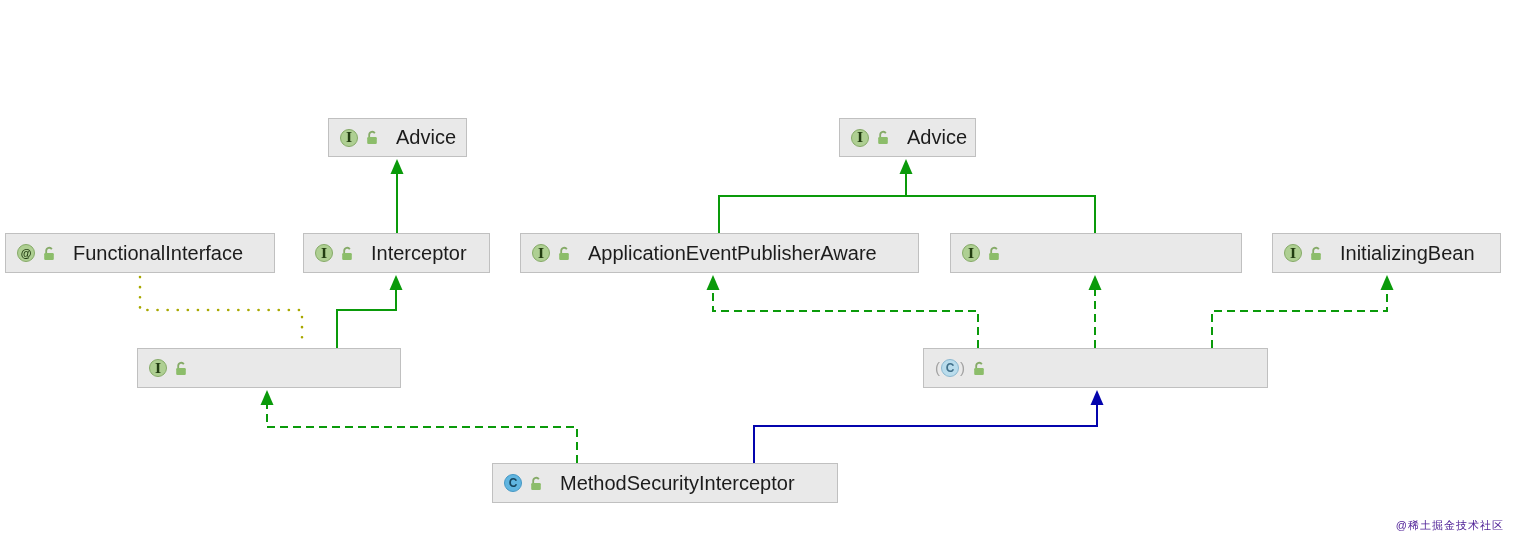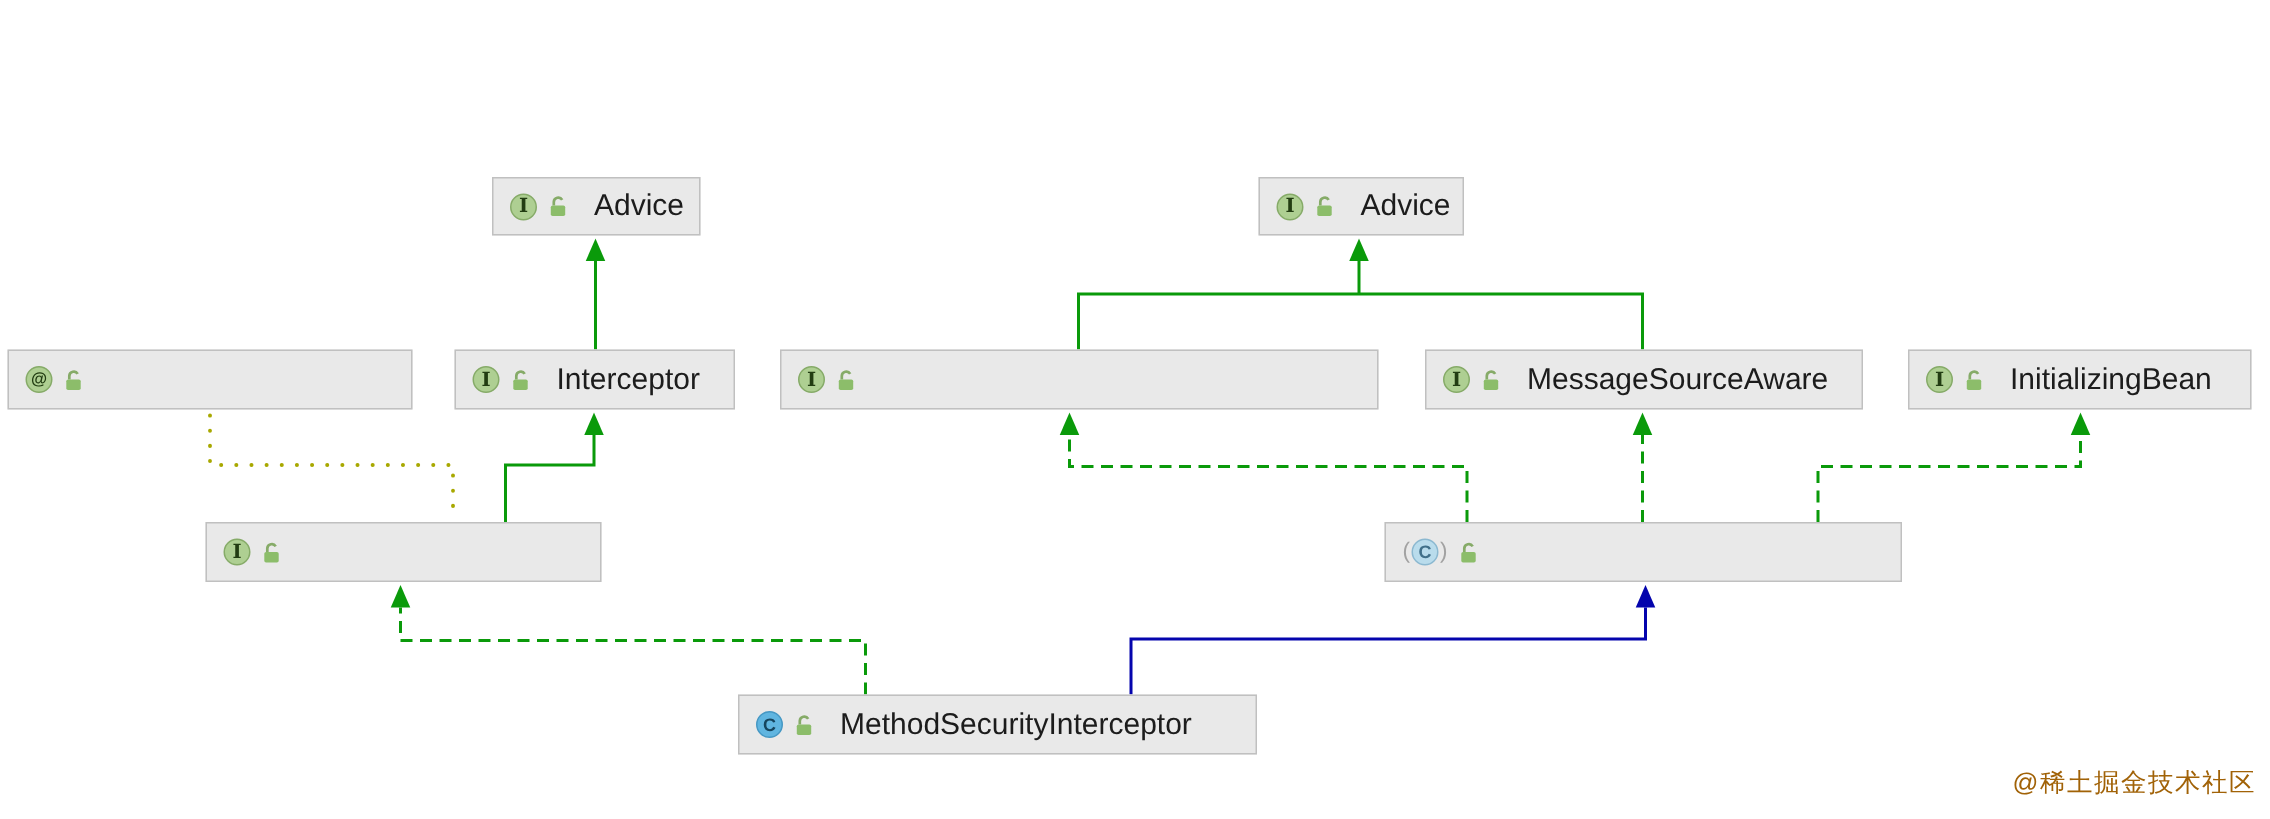--- a/index.html
+++ b/index.html
@@ -44,21 +44,21 @@
     font-size:12px;font-weight:bold;
   }
   .abstract-wrap{display:flex;align-items:center;flex:0 0 auto;}
   .paren{color:#a2a2a2;font-size:15px;line-height:18px;font-weight:normal;}
   .paren.left{margin-right:1px;}
   .paren.right{margin-left:1px;}
   .lock-icon{width:16px;height:17px;flex:0 0 auto;}
   .node-label{margin-left:16px;}
   .watermark{
     position:absolute;right:9px;bottom:13px;
-    font-size:17px;color:#a16207;letter-spacing:1px;
+    font-size:11px;color:#4c1d95;letter-spacing:1px;
   }
 </style>
 </head>
 <body>
 
 <div class="canvas">
   <svg id="edges-layer" width="1513" height="546" viewBox="0 0 1513 546">
       <polyline points="397,233 397,174" fill="none" stroke="#0a9a0a" stroke-width="2"></polyline>
       <polygon points="397,159 403.5,174 390.5,174" fill="#0a9a0a"></polygon>
       <polyline points="337,348 337,310 396,310 396,290" fill="none" stroke="#0a9a0a" stroke-width="2"></polyline>
@@ -100,49 +100,50 @@
     <span class="node-label">Advice</span>
   </div>
       <div class="uml-node" style="left: 5px; top: 233px; width: 270px; height: 40px;">
     <span class="icon-cluster">
           <span class="type-icon kind-annotation">@</span>
           <svg viewBox="0 0 16 17" class="lock-icon">
             <path d="M5.2 8 L5.2 5.6 A3 3 0 0 1 10.8 4.3" fill="none" stroke="#86ab68" stroke-width="1.8"></path>
             <rect x="3.2" y="8" width="9.6" height="7" rx="1.2" fill="#8cbd6a"></rect>
           </svg>
         </span>
+    <span class="node-label">FunctionalInterface</span>
   </div>
       <div class="uml-node" style="left: 303px; top: 233px; width: 187px; height: 40px;">
     <span class="icon-cluster">
           <span class="type-icon kind-interface">I</span>
           <svg viewBox="0 0 16 17" class="lock-icon">
             <path d="M5.2 8 L5.2 5.6 A3 3 0 0 1 10.8 4.3" fill="none" stroke="#86ab68" stroke-width="1.8"></path>
             <rect x="3.2" y="8" width="9.6" height="7" rx="1.2" fill="#8cbd6a"></rect>
           </svg>
         </span>
     <span class="node-label">Interceptor</span>
   </div>
       <div class="uml-node" style="left: 520px; top: 233px; width: 399px; height: 40px;">
     <span class="icon-cluster">
           <span class="type-icon kind-interface">I</span>
           <svg viewBox="0 0 16 17" class="lock-icon">
             <path d="M5.2 8 L5.2 5.6 A3 3 0 0 1 10.8 4.3" fill="none" stroke="#86ab68" stroke-width="1.8"></path>
             <rect x="3.2" y="8" width="9.6" height="7" rx="1.2" fill="#8cbd6a"></rect>
           </svg>
         </span>
+    <span class="node-label">ApplicationEventPublisherAware</span>
   </div>
       <div class="uml-node" style="left: 950px; top: 233px; width: 292px; height: 40px;">
     <span class="icon-cluster">
           <span class="type-icon kind-interface">I</span>
           <svg viewBox="0 0 16 17" class="lock-icon">
             <path d="M5.2 8 L5.2 5.6 A3 3 0 0 1 10.8 4.3" fill="none" stroke="#86ab68" stroke-width="1.8"></path>
             <rect x="3.2" y="8" width="9.6" height="7" rx="1.2" fill="#8cbd6a"></rect>
           </svg>
         </span>
-    <span class="node-label">MessageSourceAware</span>
   </div>
       <div class="uml-node" style="left: 1272px; top: 233px; width: 229px; height: 40px;">
     <span class="icon-cluster">
           <span class="type-icon kind-interface">I</span>
           <svg viewBox="0 0 16 17" class="lock-icon">
             <path d="M5.2 8 L5.2 5.6 A3 3 0 0 1 10.8 4.3" fill="none" stroke="#86ab68" stroke-width="1.8"></path>
             <rect x="3.2" y="8" width="9.6" height="7" rx="1.2" fill="#8cbd6a"></rect>
           </svg>
         </span>
     <span class="node-label">InitializingBean</span>

